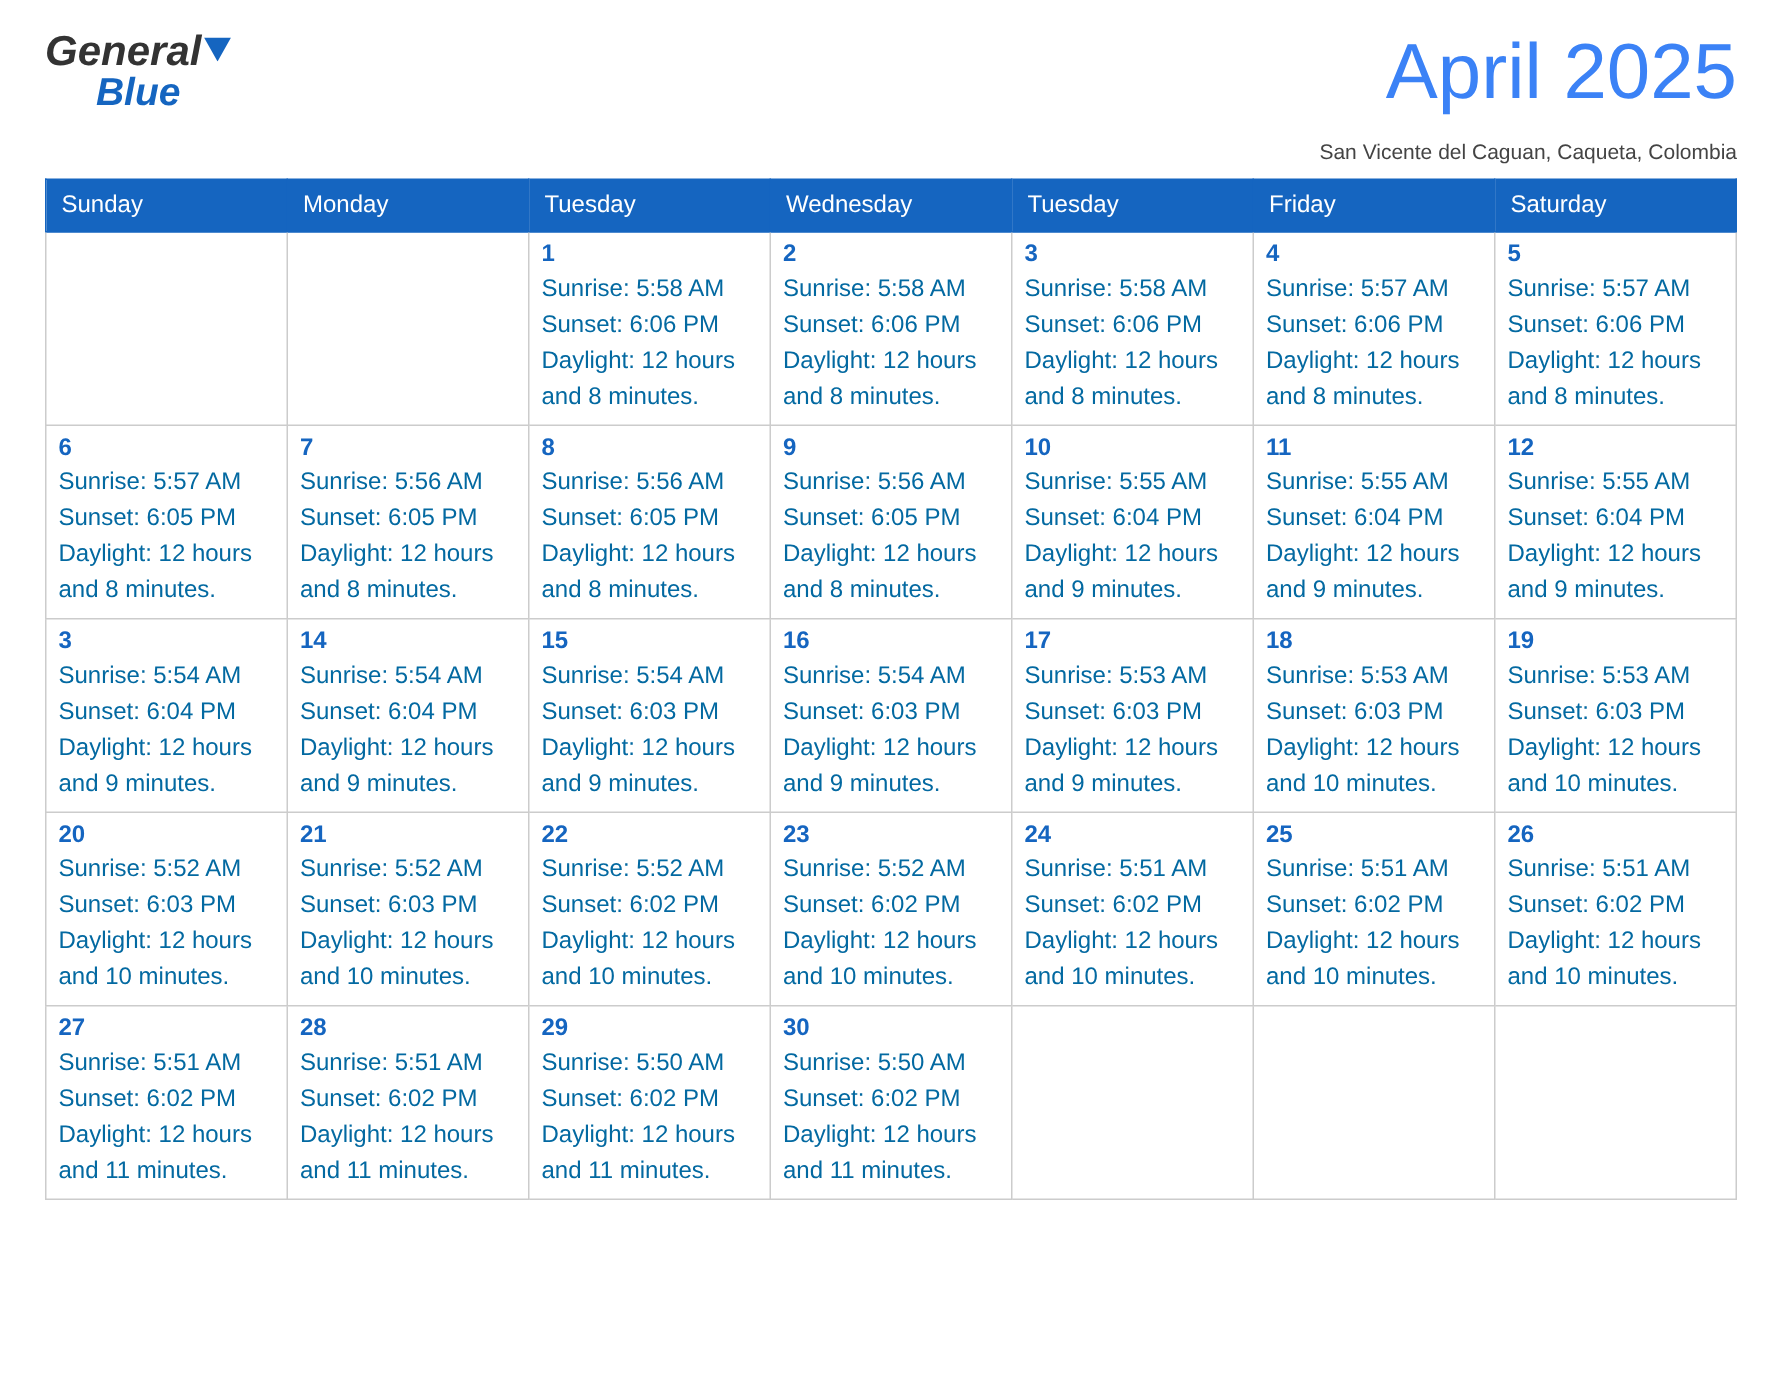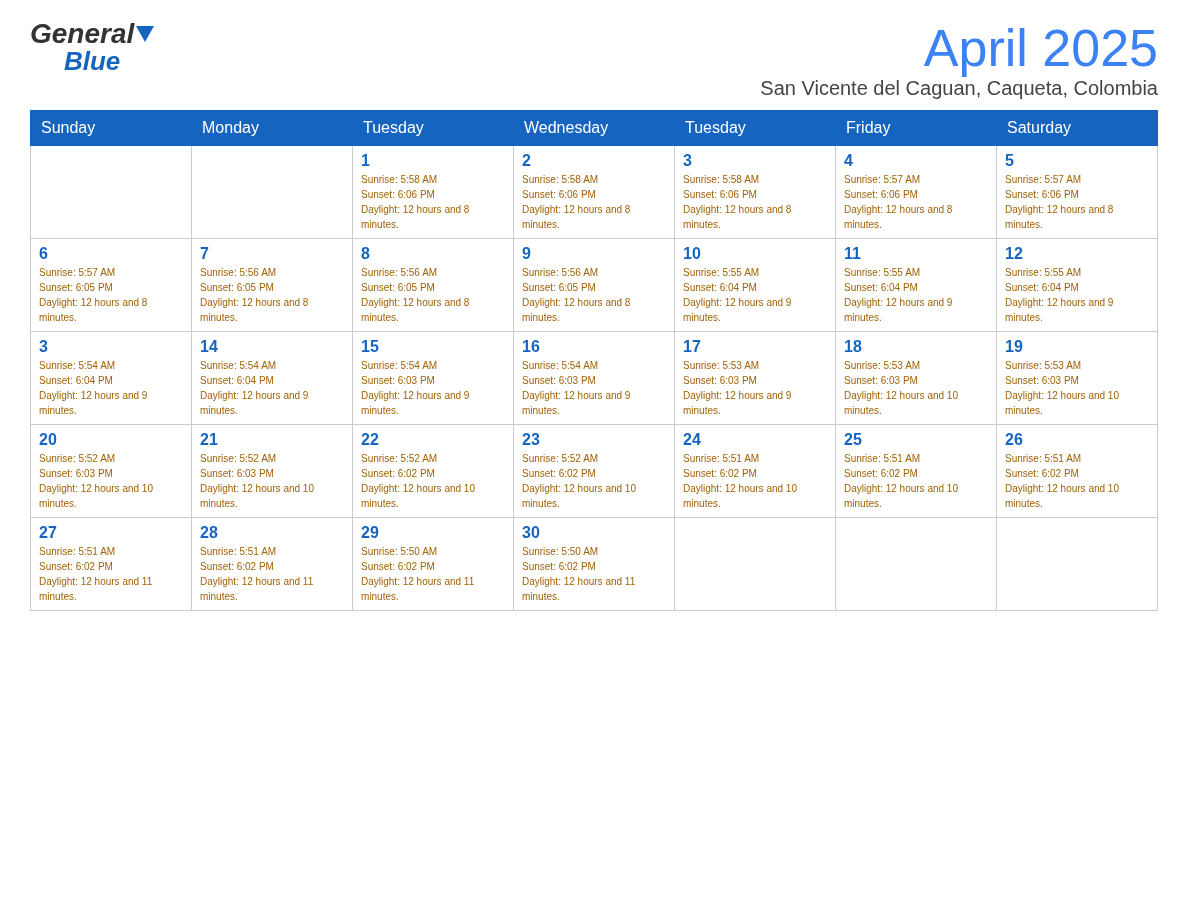--- a/index.html
+++ b/index.html
@@ -32,23 +32,23 @@
     .title-area {
       text-align: right;
     }
     .month-title {
       font-size: 52px;
       font-weight: normal;
       color: #3b82f6;
       line-height: 1.1;
     }
     .location-title {
-      font-size: 20px;
+      font-size: 14px;
       color: #444;
-      margin-top: 0;
+      margin-top: 16px;
     }
     .calendar-table {
       width: 100%;
       border-collapse: collapse;
     }
     .calendar-table th {
       background-color: #1565C0;
       color: #fff;
       font-size: 16px;
       font-weight: normal;
@@ -64,22 +64,22 @@
       min-height: 90px;
     }
     .day-number {
       font-size: 16px;
       font-weight: bold;
       color: #1565C0;
       display: block;
       margin-bottom: 2px;
     }
     .day-info {
-      font-size: 10px;
-      color: #a16207;
+      font-size: 16px;
+      color: #0369a1;
       line-height: 1.5;
     }
     .logo-wrapper {
       display: flex;
       align-items: center;
     }
     .logo-general {
       font-size: 28px;
       font-weight: bold;
       color: #333;

